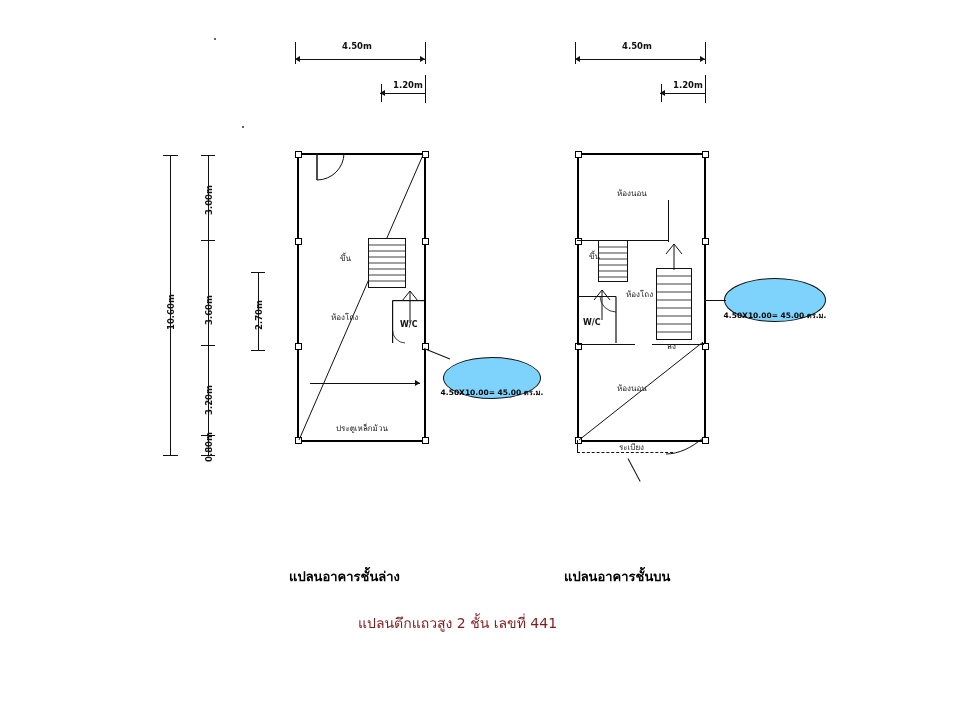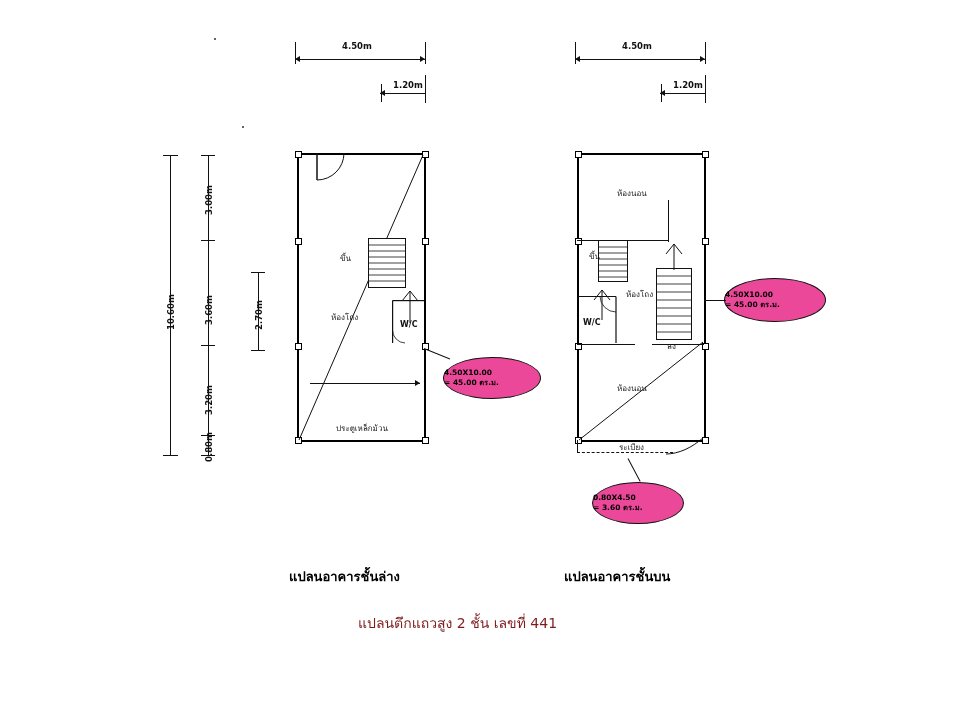--- a/index.html
+++ b/index.html
@@ -80,25 +80,24 @@
     white-space: nowrap;
     color: #000;
     font-family: "DejaVu Sans", sans-serif;
   }
 
   
   .balloon {
     position: absolute;
     border: 1px solid #111;
     border-radius: 50%;
-    background: #ec4899;
+    background: #7dd3fc;
     text-align: center;
     display: flex;
-    flex-direction: column;
-    align-items: flex-start;
+    align-items: flex-end;
     justify-content: center;
   }
   .balloon .ln {
     font-size: 7.5px;
     font-weight: bold;
     line-height: 10px;
     white-space: nowrap;
     font-family: "DejaVu Sans", sans-serif;
   }
   .leader { position: absolute; background: #111; height: 1px; transform-origin: 0 50%; }
@@ -325,24 +324,20 @@
       <path d="M0 18 C12 18 26 12 38 1" fill="none" stroke="#111" stroke-width="1"></path>
     </svg>
     <div class="lbl" style="left:139px;top:443px;">ระเบียง</div>
 
     <div class="balloon" style="left:244px;top:278px;width:100px;height:42px;">
       <div class="ln">4.50X10.00</div>
       <div class="ln">= 45.00 ตร.ม.</div>
     </div>
     <div class="leader" style="left:224px;top:300px;width:22px;transform:rotate(0deg);"></div>
 
-    <div class="balloon" style="left:112px;top:482px;width:90px;height:40px;">
-      <div class="ln">0.80X4.50</div>
-      <div class="ln">= 3.60 ตร.ม.</div>
-    </div>
     <div class="leader" style="left:148px;top:458px;width:26px;transform:rotate(62deg);"></div>
 
     <div class="caption" style="left:84px;top:566px;">แปลนอาคารชั้นบน</div>
   </div>
 
   <div class="title-main" style="left:358px;top:612px;">แปลนตึกแถวสูง 2 ชั้น เลขที่ 441</div>
 
   <div class="tickdot" style="left:214px;top:38px;"></div>
   <div class="tickdot" style="left:242px;top:126px;"></div>
 </div>

